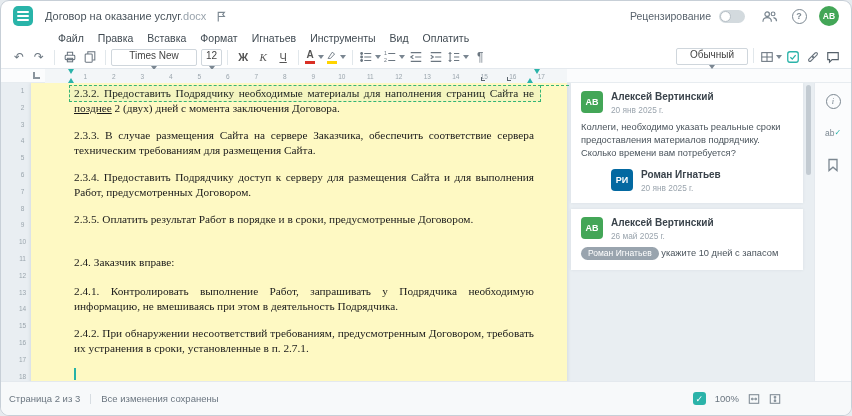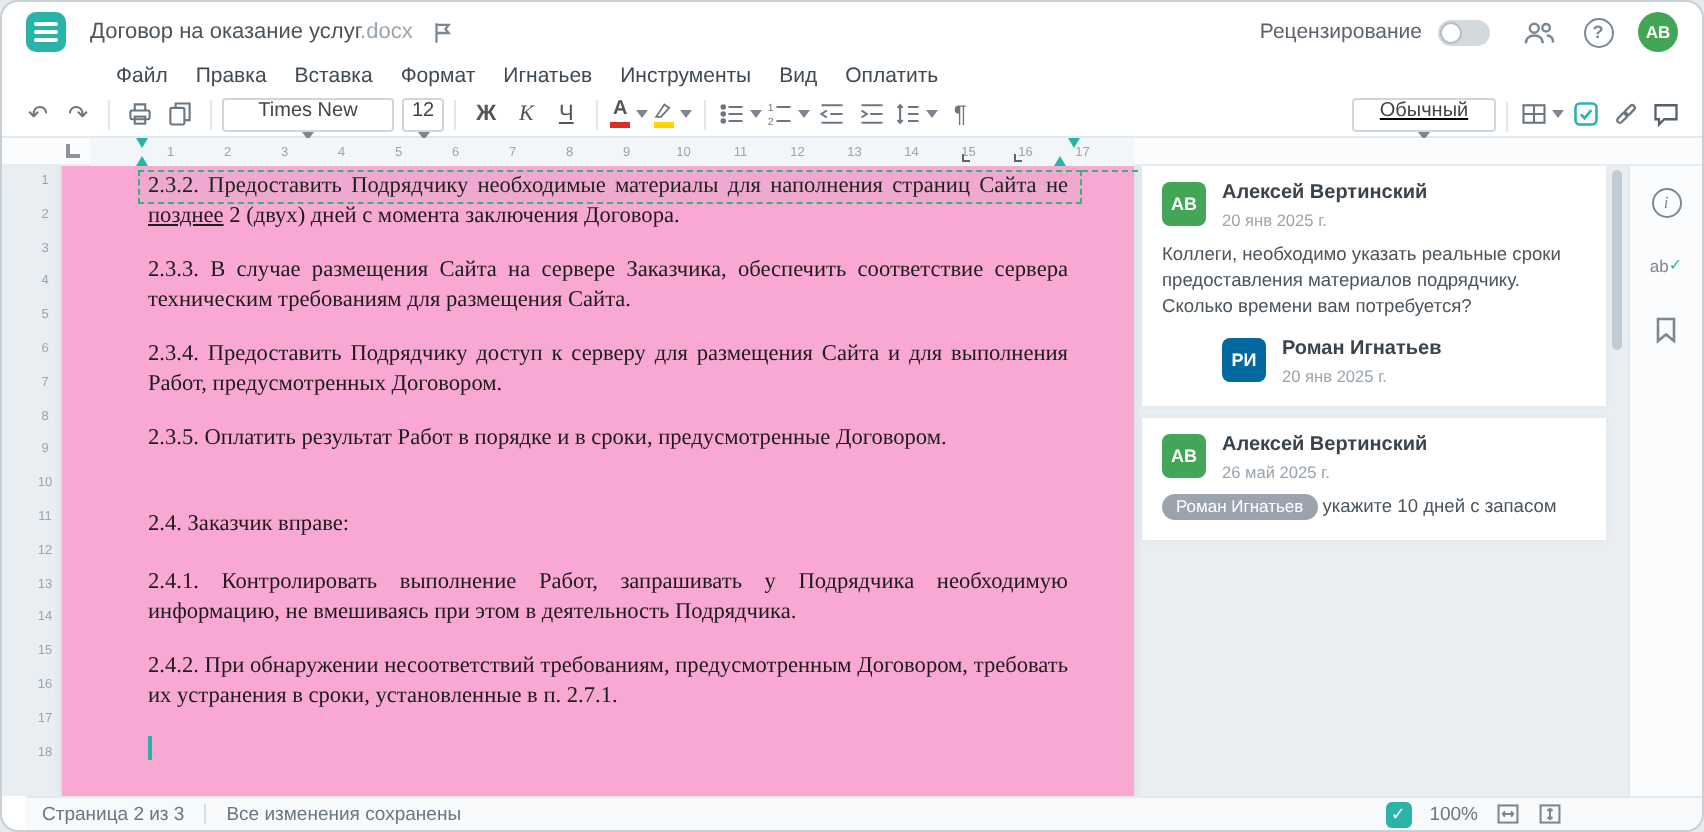--- a/index.html
+++ b/index.html
@@ -32,37 +32,37 @@
   .tb-div{width:1px;height:15px;background:#e1e7eb;margin:0 5px;}
   .combo{height:17px;border:1px solid #cfd6dc;border-radius:2px;display:flex;align-items:center;padding:0 4px;font-size:10px;color:#444;gap:5px;cursor:pointer;background:#fff;flex-direction:column;}
   .car{width:0;height:0;border-left:3px solid transparent;border-right:3px solid transparent;border-top:4px solid #7a8691;display:inline-block;}
   .fmt{font-size:11px;color:#555;}
   .fmt.b{font-weight:bold;}
   .fmt.i{font-style:italic;font-family:"Liberation Serif",serif;}
   .fmt.u{text-decoration:underline;}
   .color-btn{display:flex;flex-direction:column;align-items:center;line-height:1;}
   .color-bar{width:10px;height:3px;background:#d93025;margin-top:1px;}
   .hl-bar{width:10px;height:3px;background:#ffd400;margin-top:1px;}
-  .tb-right{margin-left:auto;display:flex;align-items:flex-end;text-decoration:underline;}
+  .tb-right{margin-left:auto;display:flex;align-items:flex-start;}
 
   
   .rulerbar{position:absolute;top:68px;left:0;right:0;height:14px;background:#fbfcfd;border-bottom:1px solid #e7ecf0;}
   .tabsel{position:absolute;left:32px;top:3px;width:7px;height:7px;border-left:2px solid #8a949d;border-bottom:2px solid #8a949d;}
   .hruler{position:absolute;left:44px;width:522px;top:0;height:14px;background:#f3f6f8;}
   .hruler-nums{position:absolute;left:0;top:0;right:0;bottom:0;display:flex;padding-left:26px;align-items:center;}
   .hruler-nums>span{flex:0 0 28.5px;text-align:center;font-size:6.5px;color:#9aa5ad;}
   .mark-td{position:absolute;top:0;width:0;height:0;border-left:3.5px solid transparent;border-right:3.5px solid transparent;border-top:5px solid #2bb3a9;}
   .mark-tu{position:absolute;bottom:0;width:0;height:0;border-left:3.5px solid transparent;border-right:3.5px solid transparent;border-bottom:5px solid #2bb3a9;}
   .tabstop{position:absolute;bottom:2px;width:4px;height:4px;border-left:1.5px solid #5a646d;border-bottom:1.5px solid #5a646d;}
 
   
   .main{position:absolute;top:82px;bottom:17px;left:0;right:0;background:#e9eef2;overflow:hidden;}
   .vruler{position:absolute;left:14px;top:4px;width:15px;}
   .vruler>span{display:block;height:16.8px;font-size:6.5px;color:#9aa5ad;text-align:center;}
-  .page{position:absolute;left:30px;top:0;bottom:0;width:536px;background:#f9a8d4;box-shadow:0 0 4px rgba(40,60,80,.15);padding:3px 33px 0 43px;}
+  .page{position:absolute;left:30px;top:0;bottom:0;width:536px;background:#fef9c3;box-shadow:0 0 4px rgba(40,60,80,.15);padding:3px 33px 0 43px;}
   .page p{margin:0 0 12px;font-family:"Liberation Serif","DejaVu Serif",serif;font-size:11.3px;line-height:15px;color:#1b1b1b;text-align:justify;}
   .page p.sp-after{margin-bottom:28px;}
   .page p.sp-small{margin-bottom:14px;}
   .ins{text-decoration:underline;}
   .caret{display:block;width:1.5px;height:12px;background:#26b3a7;margin-top:4px;animation:blink 1s step-end infinite;}
   @keyframes blink{50%{opacity:0;}}
   .chg-box{position:absolute;left:68px;top:2px;width:472px;height:17px;border:1px dashed #34b575;background:rgba(52,181,117,.05);pointer-events:none;}
   .chg-link{position:absolute;left:540px;top:2px;width:28px;border-top:1.5px dashed #34b575;pointer-events:none;}
 
   
@@ -81,21 +81,21 @@
   
   .scrollbar{position:absolute;left:804px;top:0;bottom:0;width:7px;}
   .scrollbar .thumb{position:absolute;left:1px;top:2px;width:5px;height:90px;border-radius:3px;background:#c3cbd2;}
   .rightbar{position:absolute;left:813px;top:0;bottom:0;right:0;background:#fbfcfd;border-left:1px solid #e4e9ee;display:flex;flex-direction:column;align-items:center;padding-top:8px;gap:12px;}
   .rbtn{width:22px;height:20px;display:flex;align-items:center;justify-content:center;color:#7b8791;cursor:pointer;}
   .info-circle{width:15px;height:15px;border:1.2px solid #7b8791;border-radius:50%;font-size:8.5px;color:#7b8791;display:flex;align-items:center;justify-content:center;font-style:italic;font-family:"Liberation Serif",serif;}
   .spell{font-size:8.5px;color:#7b8791;line-height:1;display:flex;flex-direction:row;align-items:center;}
   .spell .chk{color:#2bb3a9;font-size:8px;margin-top:-1px;}
 
   
-  .statusbar{position:absolute;bottom:0;left:0;right:0;height:17px;background:#f7f9fa;border-top:1px solid #e4e9ee;display:flex;align-items:center;padding:0 70px 0 8px;font-size:9.5px;color:#6b7680;margin-left:12px;}
+  .statusbar{position:absolute;bottom:0;left:0;right:0;height:34px;background:#f7f9fa;border-top:1px solid #e4e9ee;display:flex;align-items:center;padding:0 70px 0 8px;font-size:9.5px;color:#6b7680;}
   .sb-div{width:1px;height:10px;background:#d7dde2;margin:0 10px;}
   .sb-right{margin-left:auto;display:flex;align-items:center;gap:9px;}
   .fit-active{width:13px;height:13px;border-radius:3px;background:#2bb3a9;display:flex;align-items:center;justify-content:center;color:#fff;font-size:9px;cursor:pointer;}
   .sb-icon{color:#7b8791;display:flex;cursor:pointer;}
 </style>
 </head>
 <body>
 
 <div class="window">
 

